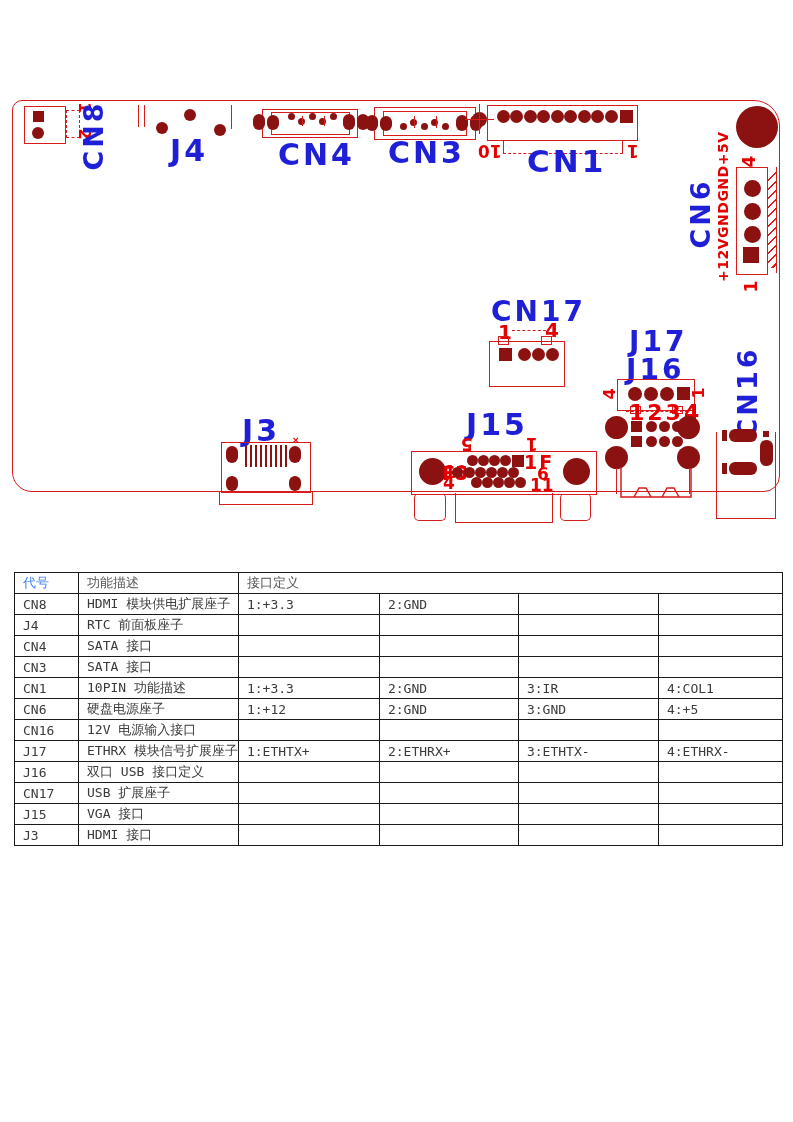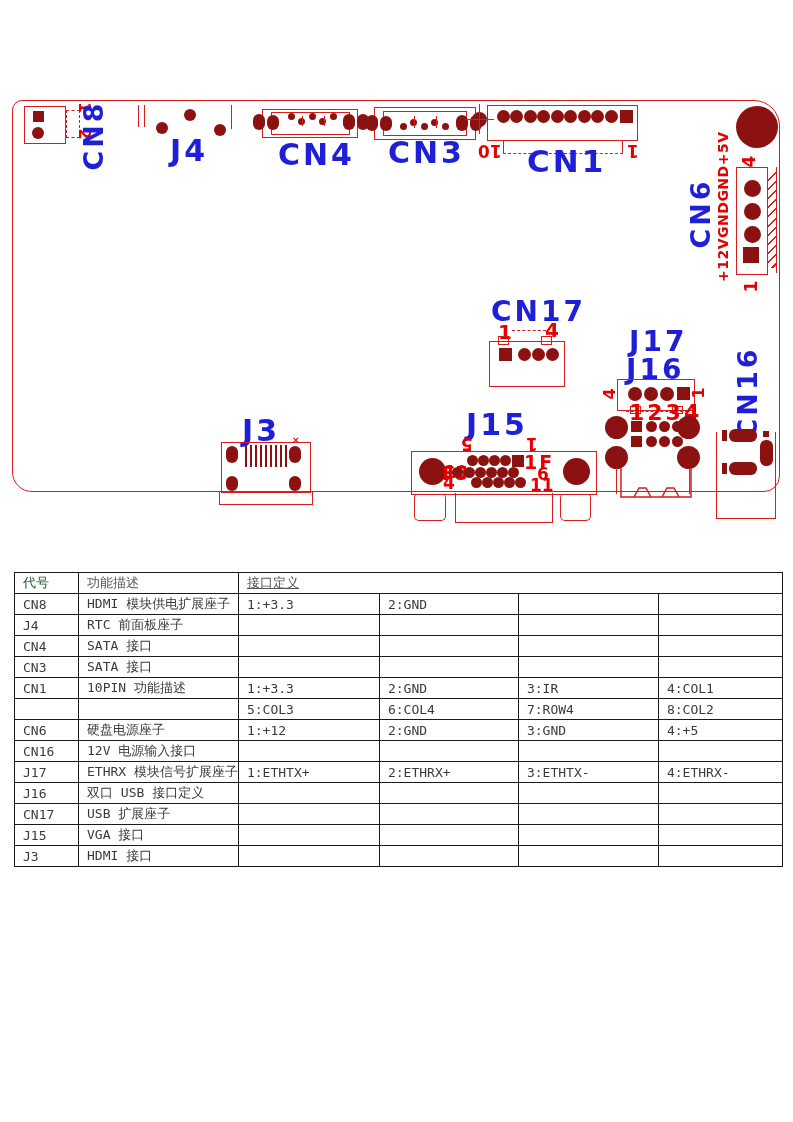--- a/index.html
+++ b/index.html
@@ -261,23 +261,23 @@
     <colgroup>
       <col style="width:64px">
         <col style="width:159px">
         <col style="width:141px">
       <col style="width:139px">
         <col style="width:140px">
         <col style="width:124px">
     </colgroup>
     <tbody>
         <tr>
-      <td style="color:#14532d;">代号</td>
+      <td style="color:#3b82f6;">代号</td>
       <td style="color:#555;">功能描述</td>
-      <td colspan="4" style="color:#555;text-decoration:underline;">接口定义</td>
+      <td colspan="4" style="color:#555;">接口定义</td>
     </tr>
     <tr>
       <td>CN8</td>
       <td>HDMI 模块供电扩展座子</td>
       <td>1:+3.3</td>
       <td>2:GND</td>
       <td></td>
       <td></td>
     </tr>
     <tr>
@@ -306,28 +306,20 @@
     </tr>
     <tr>
       <td>CN1</td>
       <td>10PIN 功能描述</td>
       <td>1:+3.3</td>
       <td>2:GND</td>
       <td>3:IR</td>
       <td>4:COL1</td>
     </tr>
     <tr>
-      <td></td>
-      <td></td>
-      <td>5:COL3</td>
-      <td>6:COL4</td>
-      <td>7:ROW4</td>
-      <td>8:COL2</td>
-    </tr>
-    <tr>
       <td>CN6</td>
       <td>硬盘电源座子</td>
       <td>1:+12</td>
       <td>2:GND</td>
       <td>3:GND</td>
       <td>4:+5</td>
     </tr>
     <tr>
       <td>CN16</td>
       <td>12V 电源输入接口</td>

